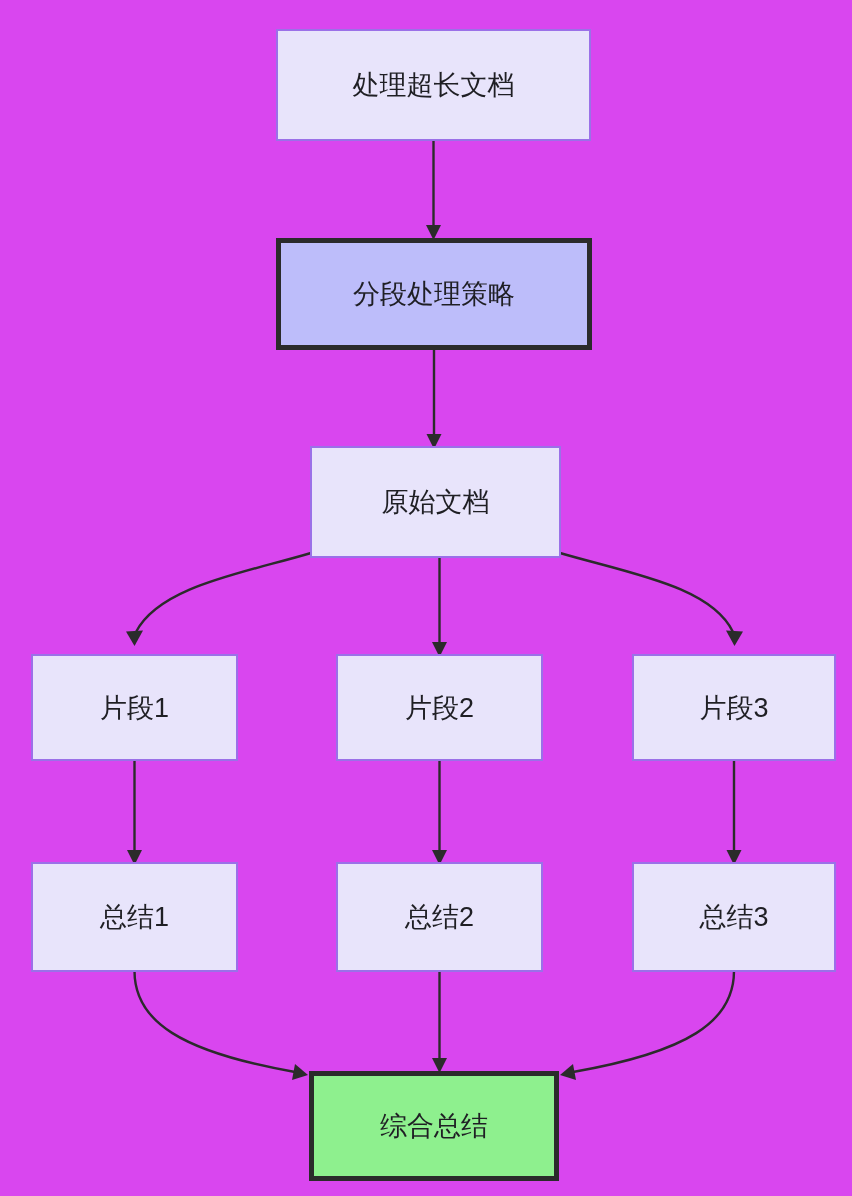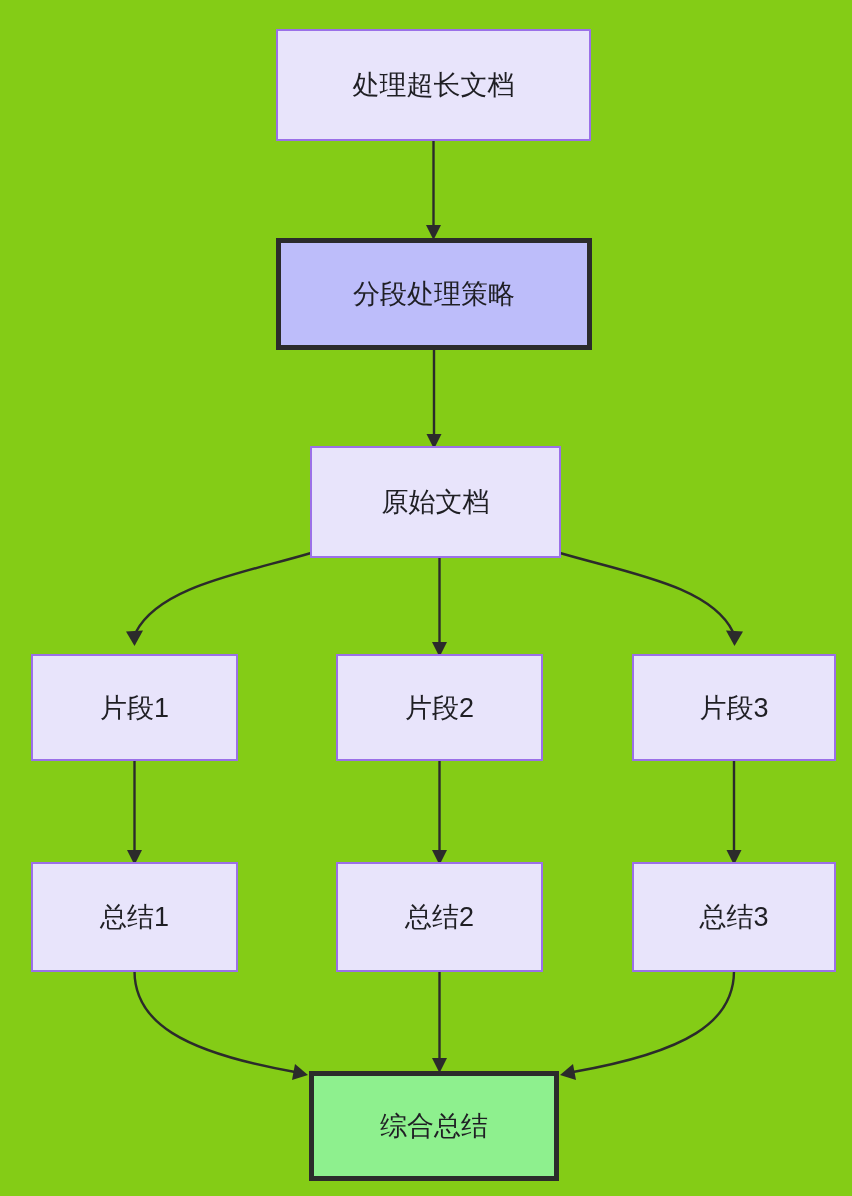--- a/index.html
+++ b/index.html
@@ -10,21 +10,21 @@
   body {
     width: 852px;
     height: 1196px;
     font-family: "Liberation Sans", "DejaVu Sans", sans-serif;
     overflow: hidden;
   }
   #flowchart-root {
     position: relative;
     width: 852px;
     height: 1196px;
-    background: #84cc16;
+    background: #d946ef;
   }
   svg.diagram {
     position: absolute;
     top: 0;
     left: 0;
     width: 852px;
     height: 1196px;
     display: block;
   }
   .node-rect {

